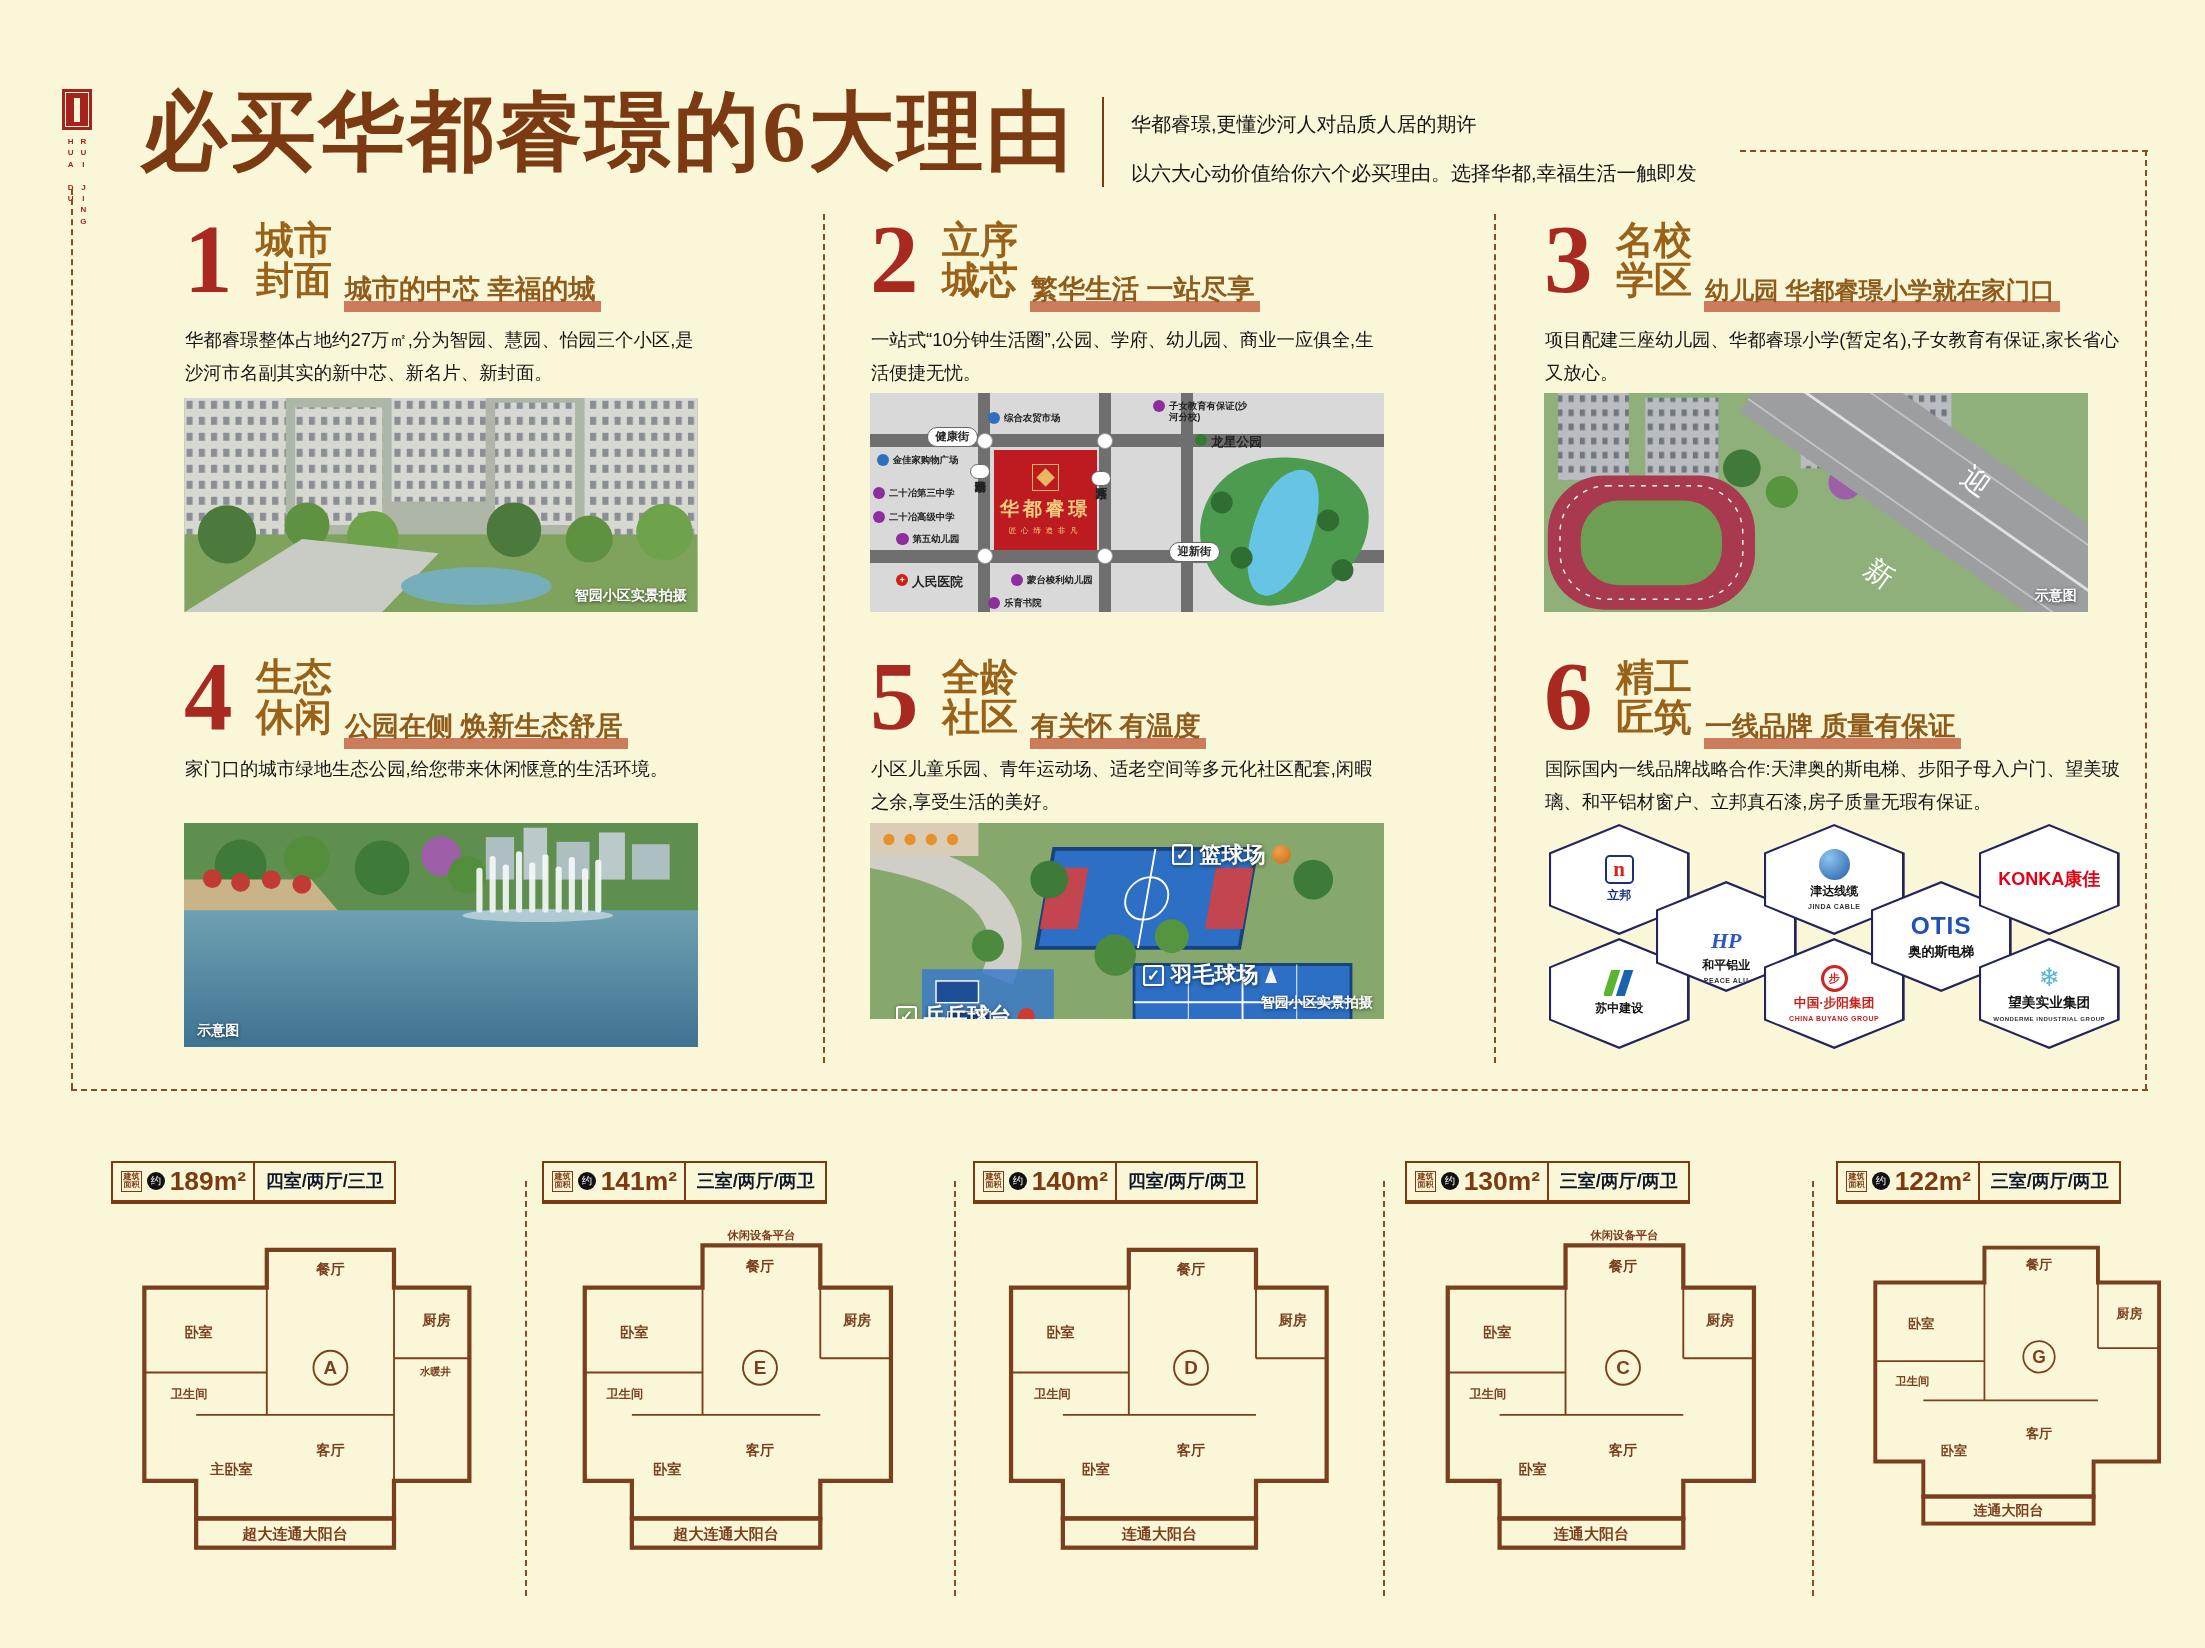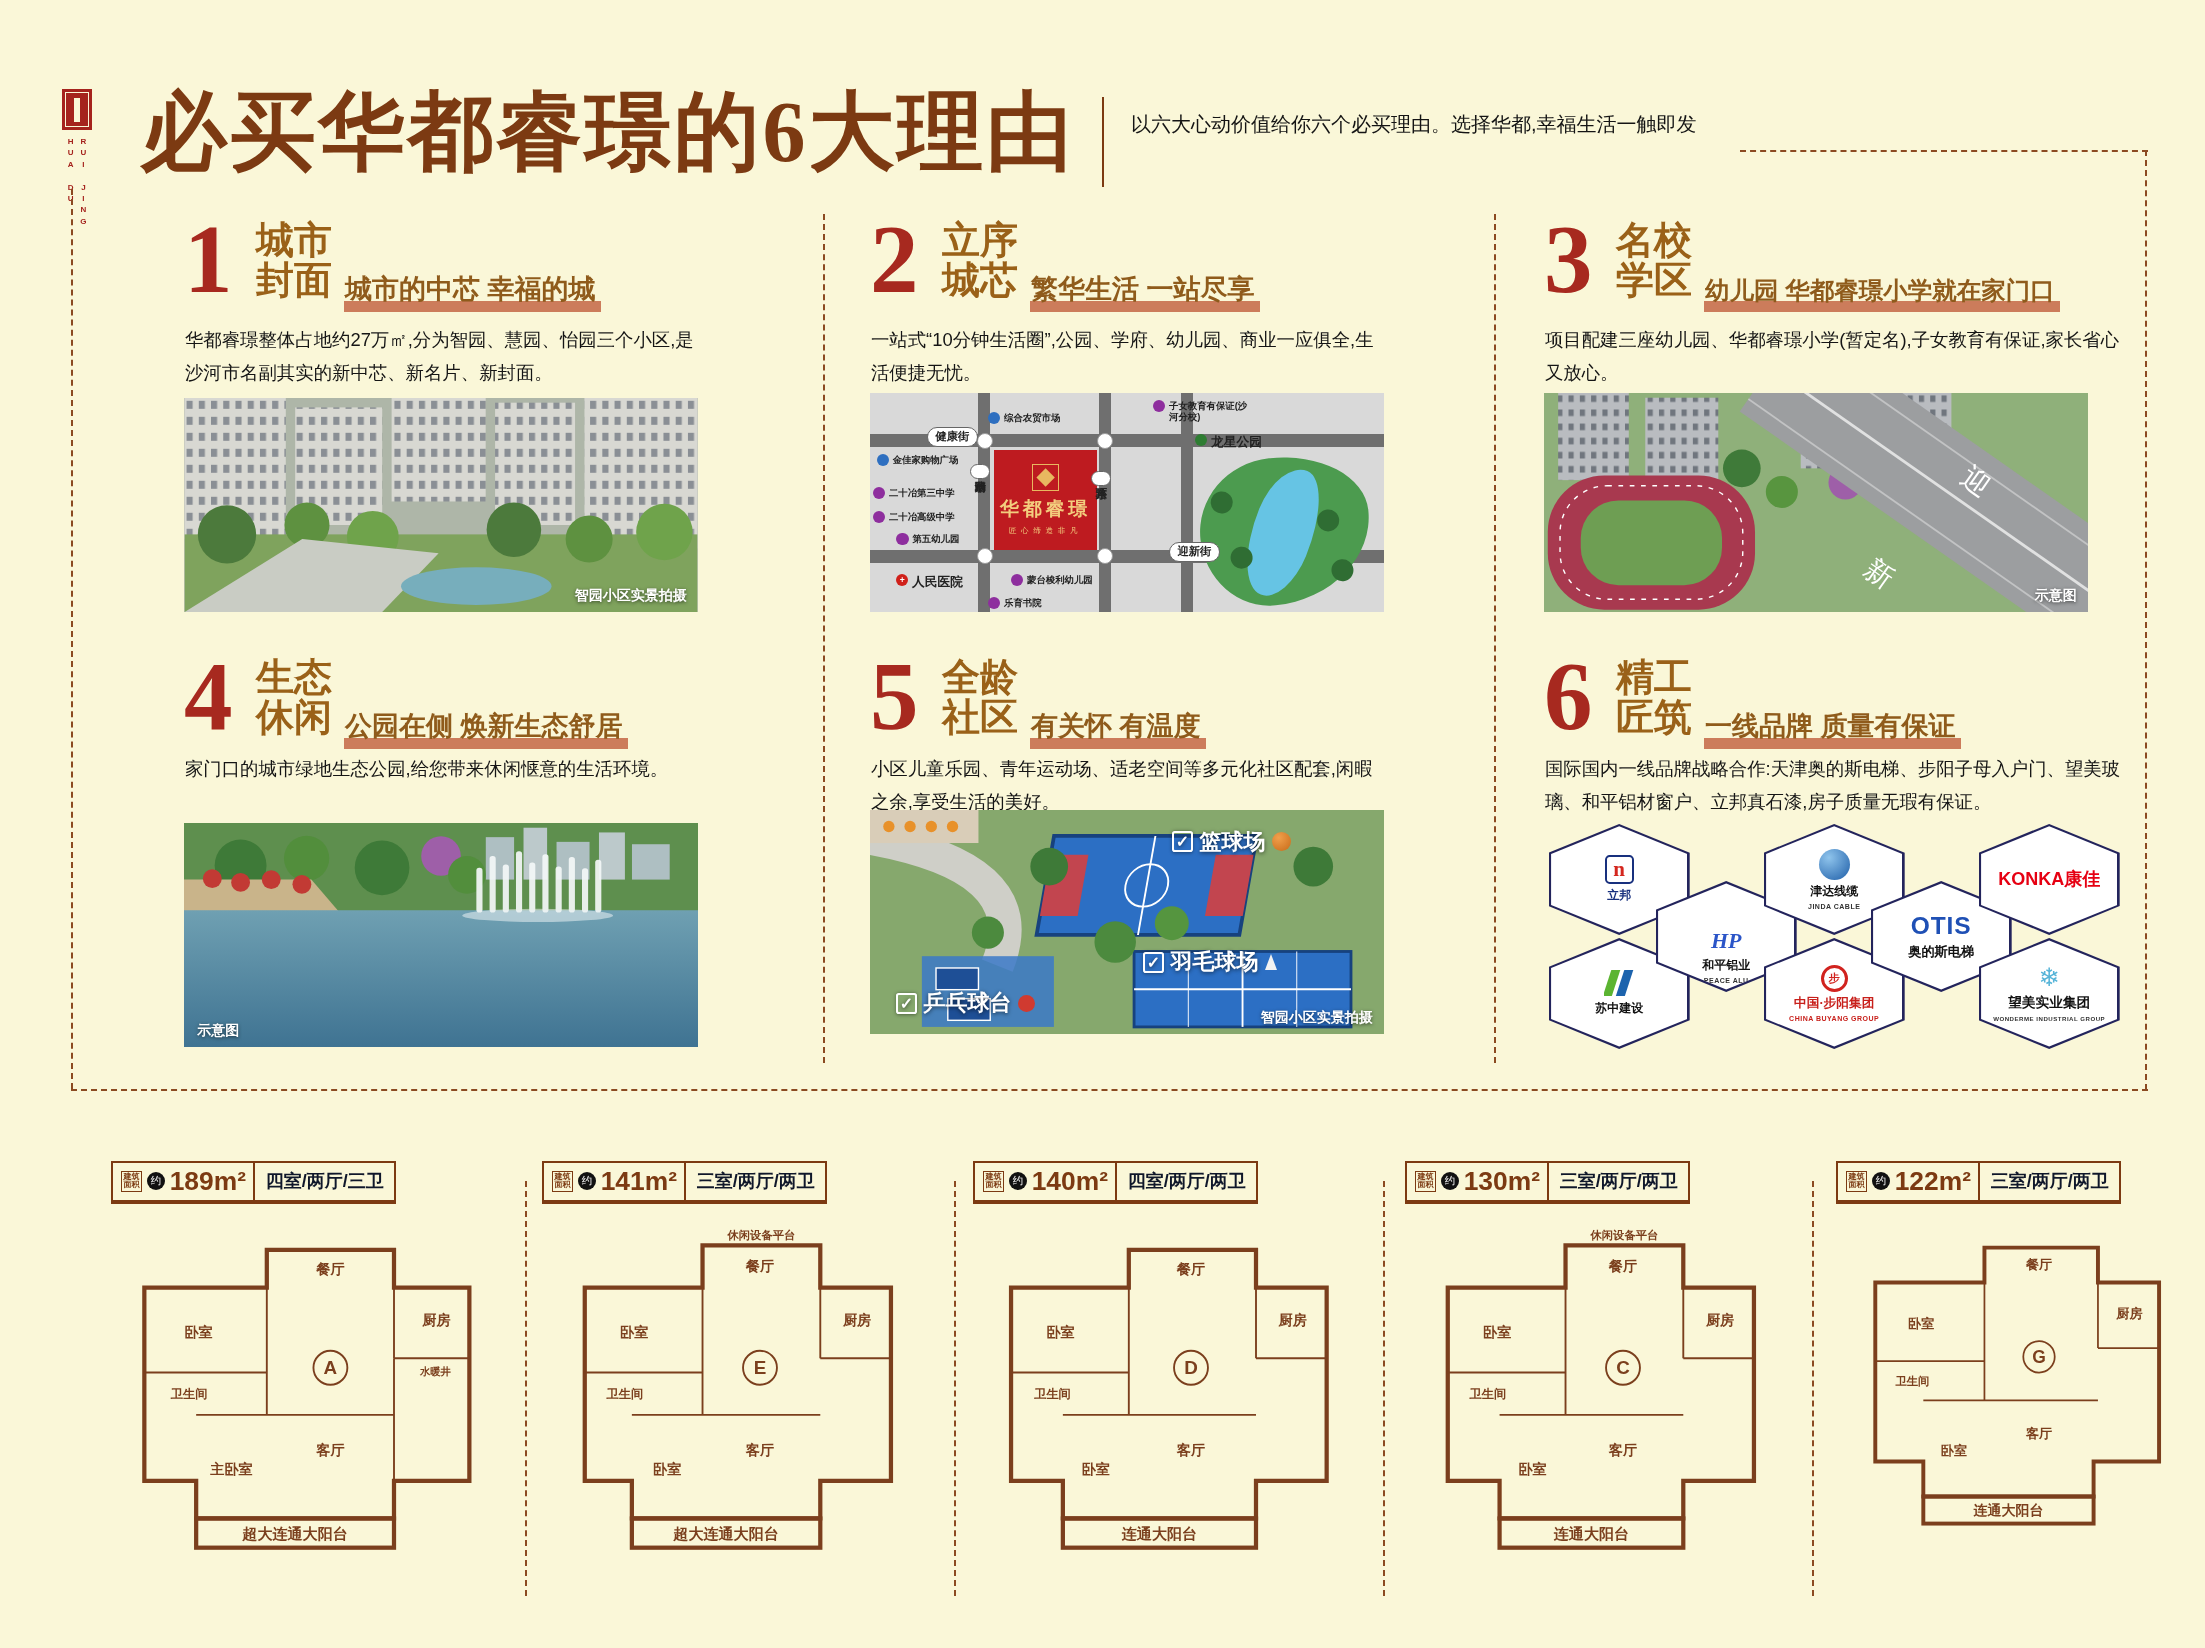--- a/index.html
+++ b/index.html
@@ -138,20 +138,21 @@
   <div class="seal"></div>
   <div class="latin-wrap">
     <span class="latin">HUA DU</span>
     <span class="latin">RUI JING</span>
   </div>
 </div>
 
 <div class="abs" id="main-title">必买华都睿璟的6大理由</div>
 <div class="abs" id="header-divider"></div>
 <div class="abs" id="tagline">
+  <div>华都睿璟,更懂沙河人对品质人居的期许</div>
   <div>以六大心动价值给你六个必买理由。选择华都,幸福生活一触即发</div>
 </div>
 
 <div class="abs hd" style="left:1740px; top:150px; width:408px;"></div>
 <div class="abs vd" style="left:2145px; top:150px; height:940px;"></div>
 <div class="abs hd" style="left:71px; top:1089px; width:2077px;"></div>
 <div class="abs vd" style="left:71px; top:189px; height:900px;"></div>
 <div class="abs vd" style="left:823px; top:214px; height:849px;"></div>
 <div class="abs vd" style="left:1494px; top:214px; height:849px;"></div>
 
@@ -387,21 +388,21 @@
 
 <div class="reason" style="left:870px; top:651px; width:514px; height:405px;">
   <div class="num">5</div>
   <div class="ttl">
     <div>全龄</div>
     <div>社区</div>
   </div>
   <div class="sub">有关怀 有温度</div>
   <p class="body" style="top:101px;">小区儿童乐园、青年运动场、适老空间等多元化社区配套,闲暇之余,享受生活的美好。</p>
 
-  <div class="media" style="left:0; top:159px; width:514px; height:224px;">
+  <div class="media" style="left:0; top:172px; width:514px; height:196px;">
     <svg viewBox="0 0 1090 475" width="514" height="224">
       <rect width="1090" height="475" fill="#86A86D"></rect>
       <path d="M0,60 C220,100 330,180 270,330" stroke="#CFCFC8" stroke-width="70" fill="none"></path>
       <rect x="0" y="0" width="230" height="70" fill="#D9CDB8"></rect>
       <g fill="#E8912A">
         <circle cx="40" cy="35" r="12"></circle>
           <circle cx="85" cy="35" r="12"></circle>
           <circle cx="130" cy="35" r="12"></circle>
           <circle cx="175" cy="35" r="12"></circle>
       </g>

